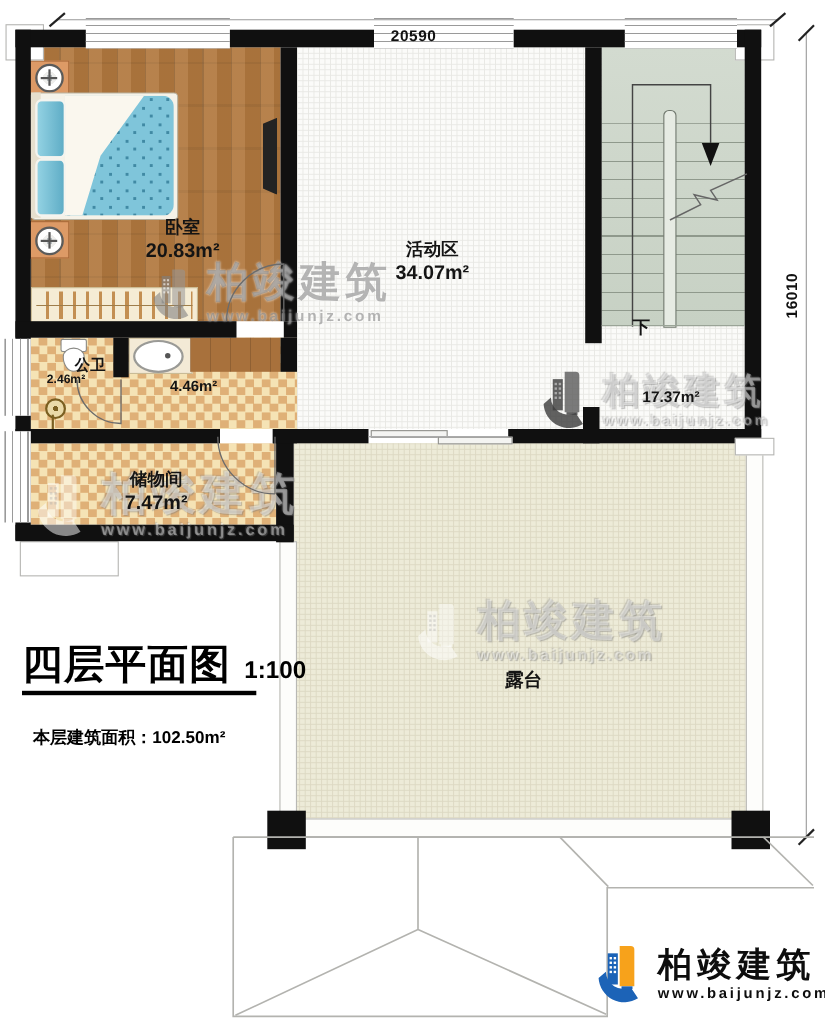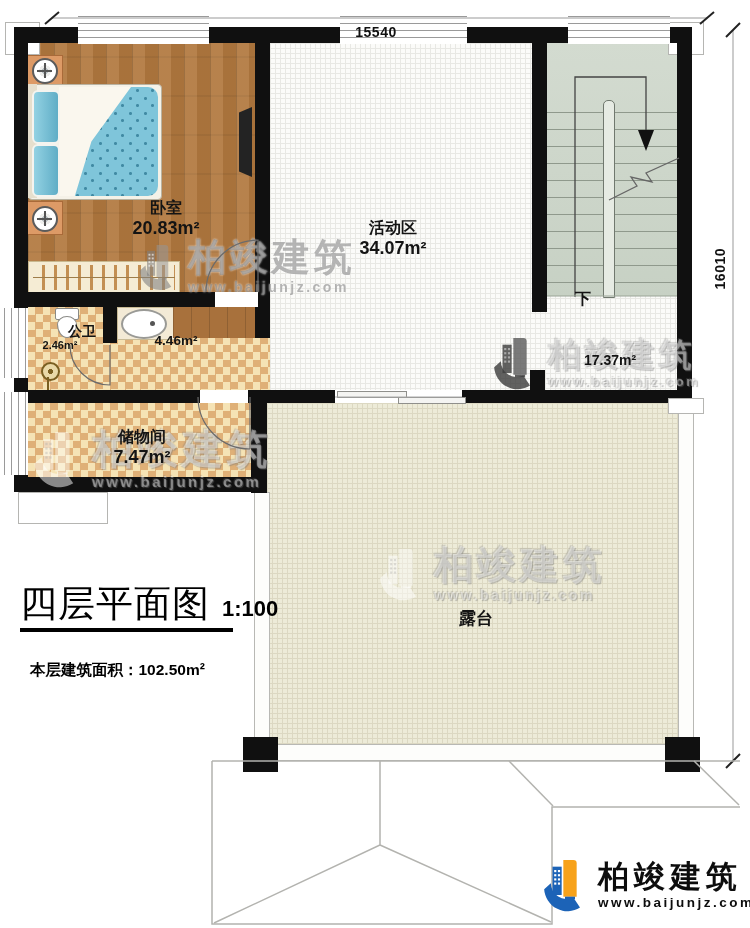--- a/index.html
+++ b/index.html
@@ -64,21 +64,21 @@
   
   .wm{position:absolute;display:flex;align-items:center;gap:8px;z-index:45;pointer-events:none;}
   .wm .wm-txt{display:flex;flex-direction:column;}
   .wm .wm-company{font-weight:bold;line-height:1;letter-spacing:4px;}
   .wm .wm-site{font-weight:bold;letter-spacing:2.5px;margin-top:3px;}
   .wm-gray .wm-company,.wm-gray .wm-site{color:rgba(120,120,120,.55);text-shadow:0 0 2px rgba(255,255,255,.8);}
   .wm-emboss .wm-company,.wm-emboss .wm-site{color:rgba(255,255,255,.42);text-shadow:1px 1px 1px rgba(120,120,120,.45),-1px -1px 1px rgba(120,120,120,.3);}
   
   #titleblock{position:absolute;left:20px;top:584px;z-index:60;color:#000;}
   #titlerow{display:flex;align-items:baseline;gap:12px;}
-  #main-title{font-size:37px;font-weight:normal;letter-spacing:1px;line-height:1.1;}
+  #main-title{font-size:37px;font-weight:bold;letter-spacing:1px;line-height:1.1;}
   #scale{font-size:22px;font-weight:bold;}
   #title-rule{width:213px;height:4px;background:#000;margin-top:3px;}
   .tb-line{font-size:15.5px;font-weight:bold;margin-top:9px;}
   #brandlogo{position:absolute;left:540px;top:852px;display:flex;align-items:center;gap:8px;z-index:60;color:#0d0d0d;}
   #brand-company{font-size:31px;font-weight:bold;letter-spacing:5px;line-height:1;}
   #brand-site{font-size:13.5px;font-weight:bold;letter-spacing:2.5px;margin-top:3px;}
   svg.overlay{position:absolute;left:0;top:0;z-index:48;pointer-events:none;}
   svg.lg{flex:0 0 auto;}
 </style>
 </head>
@@ -206,36 +206,36 @@
     <path d="M547,296 H677" stroke="#9aa497" stroke-width="1" fill="none"></path>
     <g stroke="#6b6b6b" stroke-width="1.2" fill="none">
       <path d="M258,292 V240 A52,52 0 0 0 206,292"></path>
       <path d="M110,345 V385 A40,40 0 0 1 70,345"></path>
       <path d="M250,397 V449 M198,397 A52,52 0 0 0 250,449"></path>
       <path d="M335,397 H462" stroke="#aaa"></path>
     </g>
     <path d="M48,377 V390" stroke="#7a5f21" stroke-width="2" fill="none"></path>
   </svg>
 
-  <div class="dimtxt" style="left:340px;top:24px;width:72px;text-align:center;">15540</div>
+  <div class="dimtxt" style="left:340px;top:24px;width:72px;text-align:center;">20590</div>
   <div class="dimtxt" style="left:712px;top:248px;writing-mode:vertical-rl;transform:rotate(180deg);">16010</div>
 
   <div class="lbl" style="left:166px;top:199px;">
     <div class="nm">卧室</div>
     <div class="ar">20.83m²</div>
   </div>
   <div class="lbl" style="left:393px;top:219px;">
     <div class="nm">活动区</div>
     <div class="ar">34.07m²</div>
   </div>
   <div class="lbl" style="left:60px;top:324px;">
     <div class="nm" style="font-size:14px;margin-left:44px;">公卫</div>
     <div class="ar" style="font-size:11px;">2.46m²</div>
   </div>
-  <div class="lbl" style="left:176px;top:333px;">
+  <div class="lbl" style="left:176px;top:343px;">
     <div class="ar" style="font-size:13.5px;">4.46m²</div>
   </div>
   <div class="lbl" style="left:142px;top:428px;">
     <div class="nm">储物间</div>
     <div class="ar">7.47m²</div>
   </div>
   <div class="lbl" style="left:610px;top:352px;">
     <div class="ar" style="font-size:14px;">17.37m²</div>
   </div>
   <div class="lbl" style="left:476px;top:610px;">

